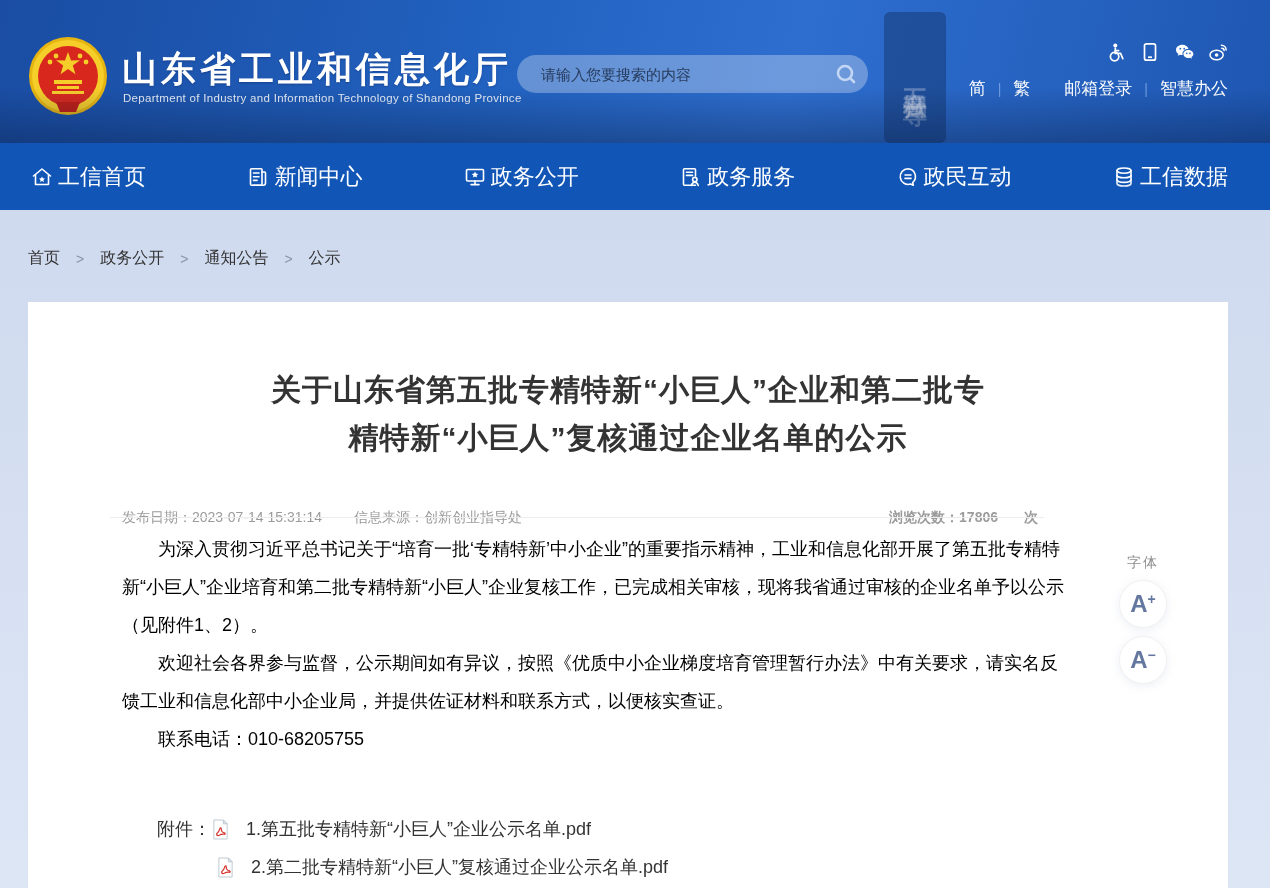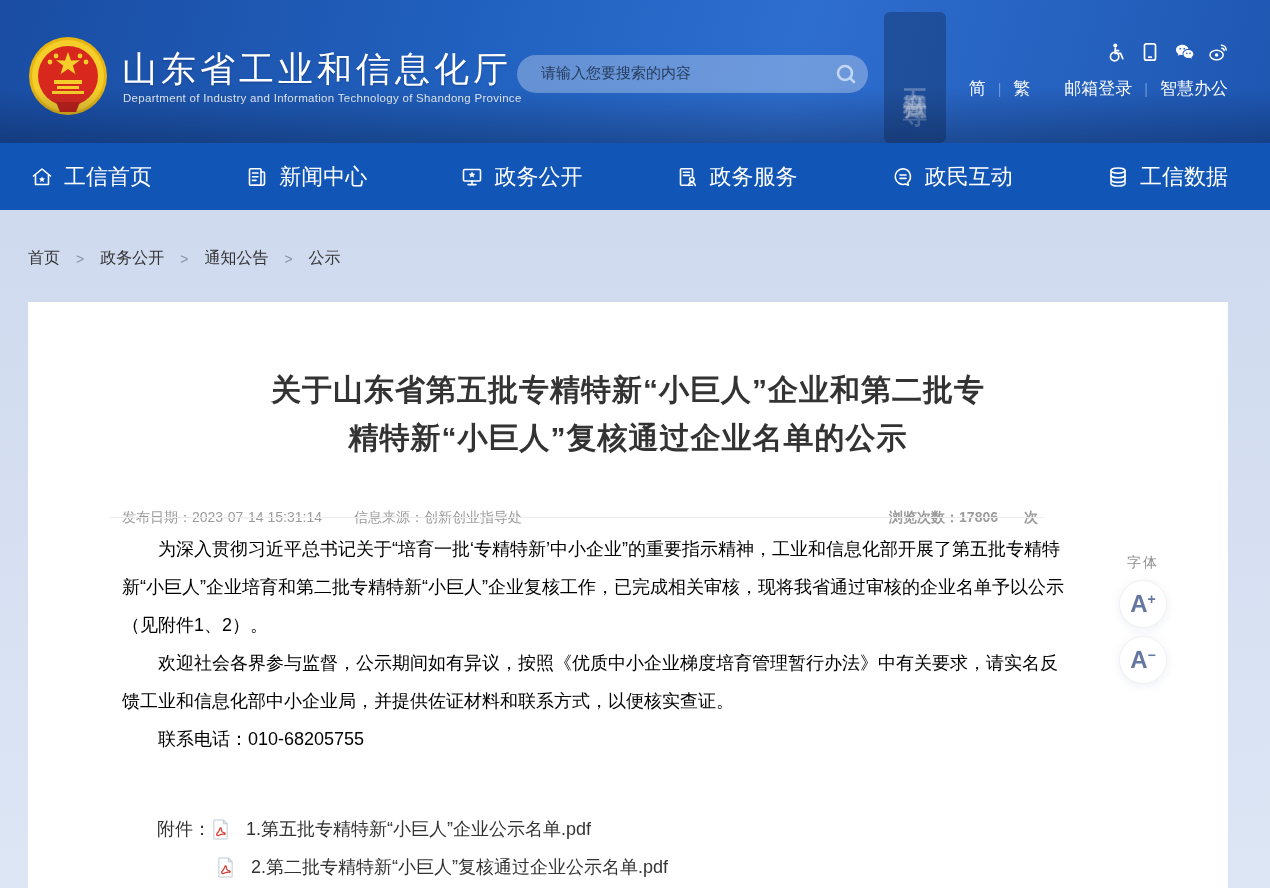--- a/index.html
+++ b/index.html
@@ -13,47 +13,47 @@
     background:linear-gradient(105deg,#1a4da3 0%,#2161bf 38%,#2e6ecf 62%,#1e57b2 100%);
     overflow:hidden; }
   .header::after { content:""; position:absolute; left:0; bottom:0; width:100%; height:55px;
     background:linear-gradient(to top, rgba(9,28,66,.38), rgba(9,28,66,0)); }
   .stone { position:absolute; left:884px; top:12px; width:62px; height:131px;
     background:rgba(8,25,60,.32); border-radius:6px; display:flex; align-items:center;
     justify-content:center; writing-mode:vertical-rl; color:rgba(255,255,255,.28);
     font-size:24px; letter-spacing:4px; font-weight:bold; }
   .logo { position:absolute; left:28px; top:36px; width:80px; height:80px; }
   .site-title { position:absolute; left:122px; top:46px; color:#fff; font-size:35px;
-    font-weight:normal; letter-spacing:4px; white-space:nowrap;
+    font-weight:bold; letter-spacing:4px; white-space:nowrap;
     text-shadow:0 1px 2px rgba(0,0,40,.25); }
   .site-sub { position:absolute; left:123px; top:92px; color:rgba(255,255,255,.9);
     font-size:11.5px; letter-spacing:.3px; white-space:nowrap; }
 
   .search { position:absolute; left:517px; top:55px; width:351px; height:38px;
     border-radius:19px; background:rgba(255,255,255,.3); display:flex; align-items:center; }
   .search input { flex:1; height:100%; background:transparent; border:none; outline:none;
     padding:0 10px 0 24px; font-size:15px; color:#1d2f4c;
-    font-family:Liberation Mono, monospace; }
+    font-family:Liberation Sans, sans-serif; }
   .search input::placeholder { color:rgba(20,35,60,.8); opacity:1; }
   .search-btn { width:44px; height:38px; background:transparent; border:none; cursor:pointer;
     display:flex; align-items:center; justify-content:center; }
 
   .top-icons { position:absolute; top:42px; right:42px; display:flex; gap:14px; }
   .top-icons span { display:flex; width:20px; height:20px; cursor:pointer; }
 
   .quick-links { position:absolute; top:77px; right:42px; display:flex; align-items:center;
     color:#fff; font-size:17px; white-space:nowrap; }
   .quick-links .lnk { cursor:pointer; }
   .quick-links .sep { color:#6f9ce0; padding:0 12px; font-size:14px; }
   .quick-links .gap { width:34px; }
 
   
   .nav { position:absolute; left:0; top:143px; width:1270px; height:67px; background:#1156b6;
     display:flex; align-items:center; justify-content:space-between; padding:0 42px 0 30px; }
-  .nav-item { display:flex; align-items:center; gap:10px; color:#fff; font-size:22px;
+  .nav-item { display:flex; align-items:center; gap:4px; color:#fff; font-size:22px;
     cursor:pointer; white-space:nowrap; }
   .nav-item svg { width:24px; height:24px; }
 
   
   .breadcrumb { position:absolute; left:28px; top:248px; display:flex; align-items:center;
     font-size:16px; color:#333; }
   .breadcrumb .crumb { cursor:pointer; }
   .breadcrumb .bsep { color:#8a93a3; padding:0 16px; font-size:14px; }
 
   

